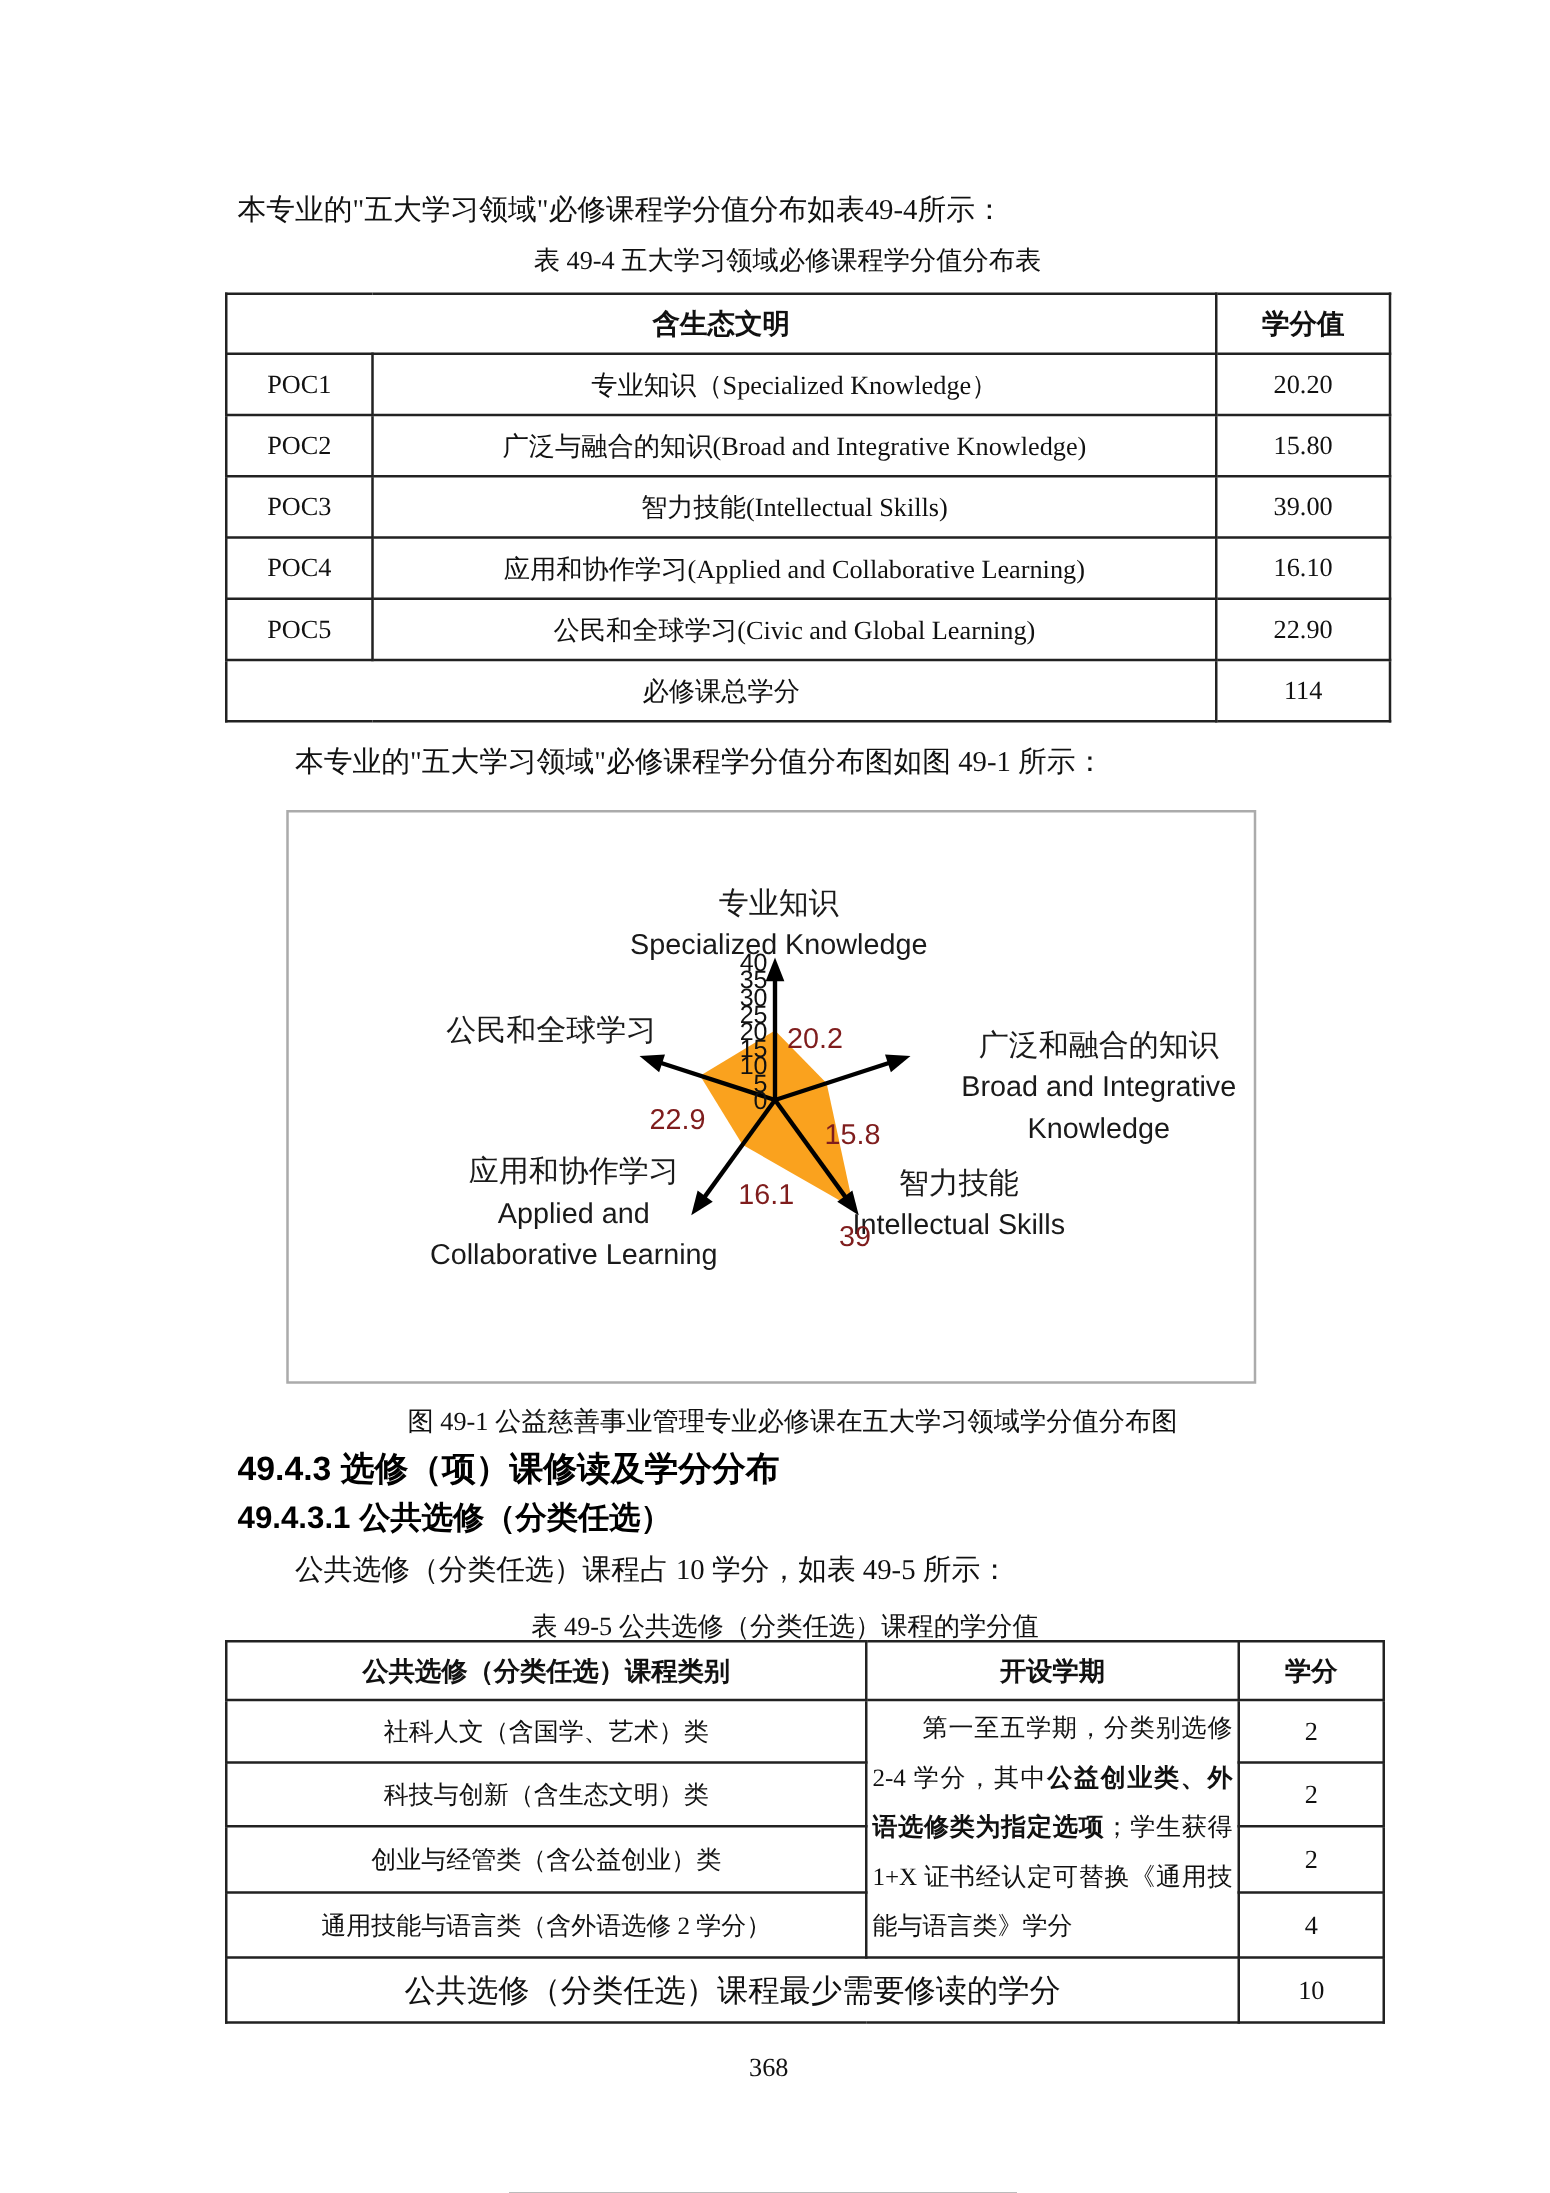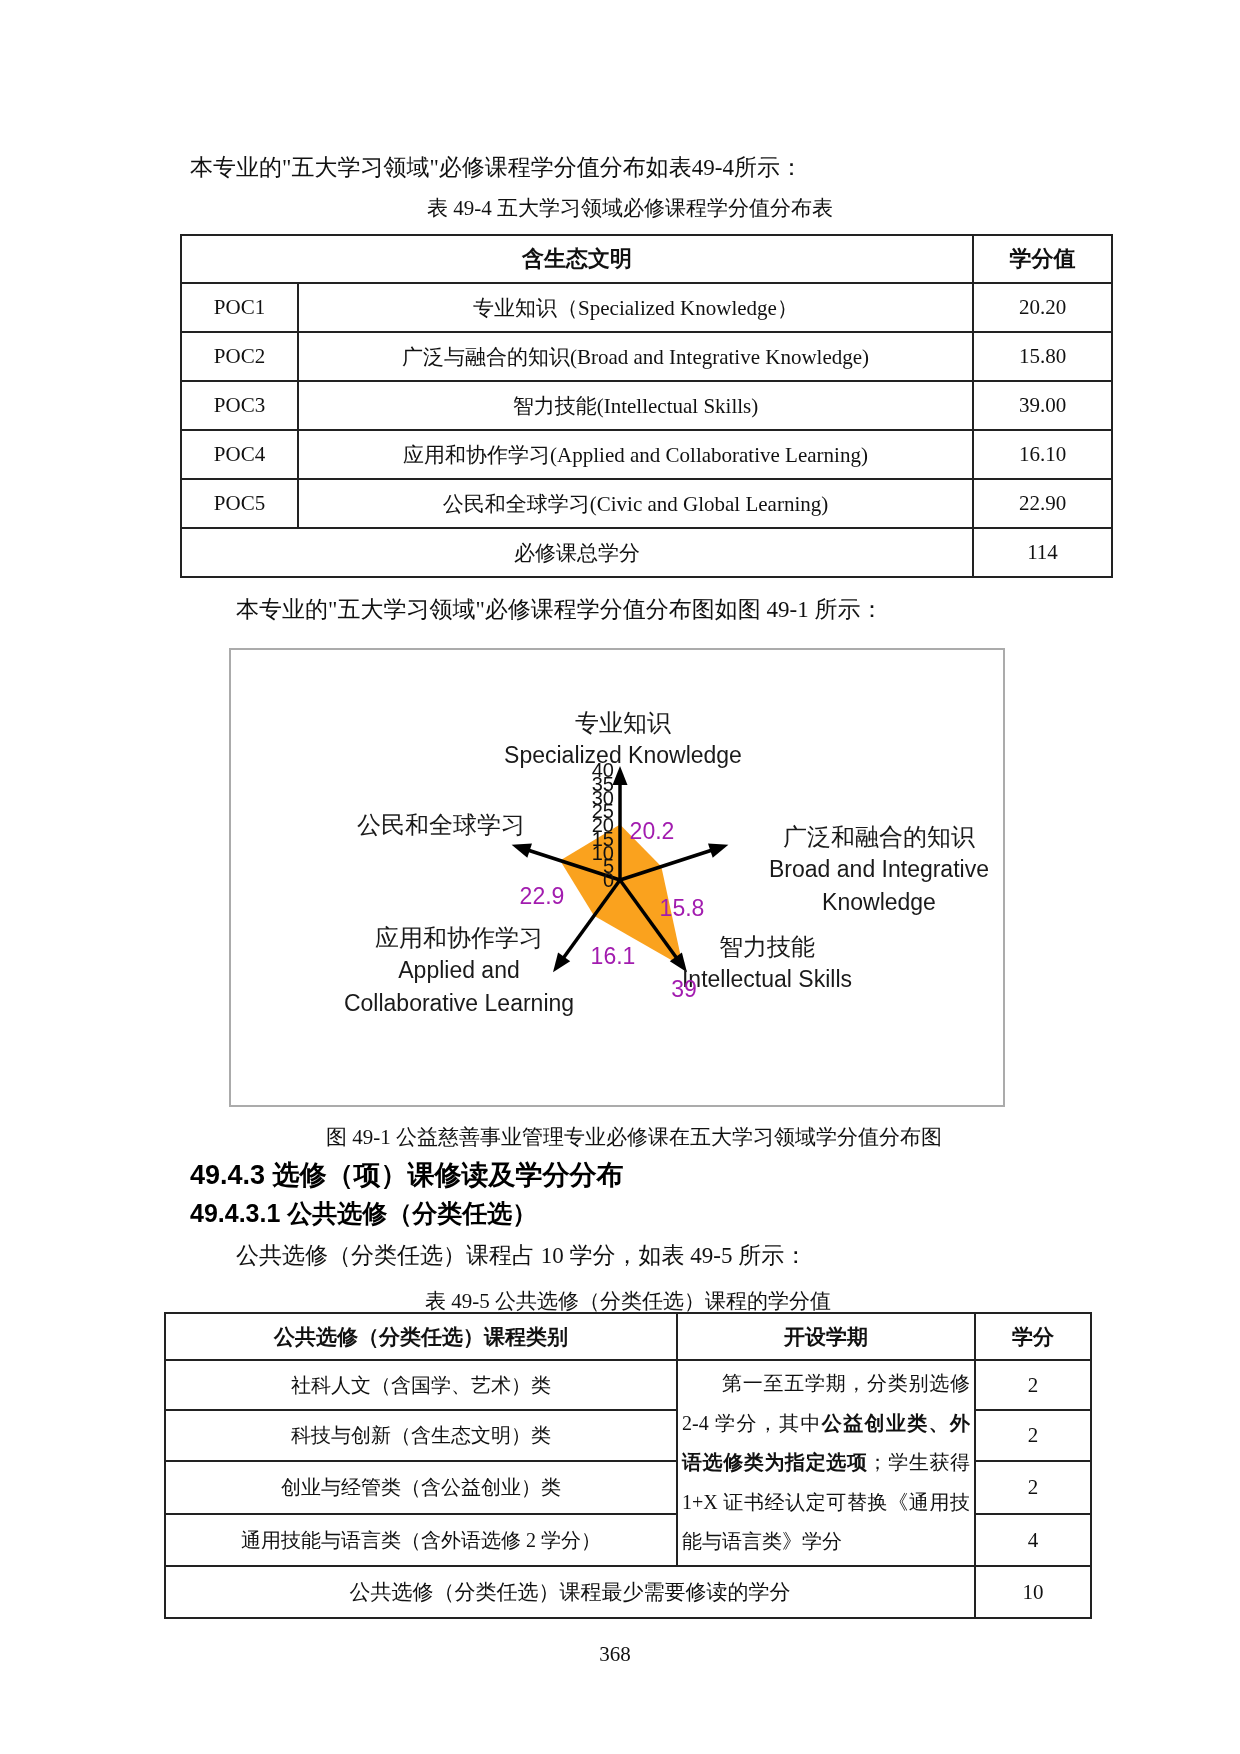--- a/index.html
+++ b/index.html
@@ -28,52 +28,52 @@
 
   
   table.doc{position:absolute;border-collapse:collapse;table-layout:fixed;}
   table.doc td{border:2px solid #222;text-align:center;vertical-align:middle;padding:0 4px;overflow:hidden;}
   .t1{left:180px;top:234px;}
   .t1 .c1{width:107px;}
   .t1 .c2{width:665px;border-radius:14px;}
   .t1 .c3{width:129px;}
   .t1 td{font-size:21px;height:47px;}
   .t1 tr.hdr td{font-family:"Liberation Sans","DejaVu Sans",sans-serif;font-weight:700;font-size:22px;height:46px;}
-  .t2{left:164px;top:1312px;border-radius:32px;}
+  .t2{left:180px;top:1312px;border-radius:32px;}
   .t2 .c1{width:502px;}
   .t2 .c2{width:288px;}
   .t2 .c3{width:106px;}
   .t2 td{font-size:20px;}
   .t2 tr.hdr td{font-family:"Liberation Sans","DejaVu Sans",sans-serif;font-weight:700;font-size:21px;height:45px;}
   .t2 .r1 td{height:48px;}
   .t2 .r2 td{height:49px;}
   .t2 .r3 td{height:51px;}
   .t2 .r4 td{height:50px;}
-  .t2 .r5 td{height:50px;font-size:21px;}
+  .t2 .r5 td{height:50px;font-size:25px;}
   .t2 td.credit{font-size:21px;}
   .term-cell{text-align:justify !important;vertical-align:middle;}
   .term-note{font-size:20px;line-height:39.5px;text-indent:2em;text-align:justify;margin:0;}
   .term-note .seg-bold{font-family:"Liberation Sans","DejaVu Sans",sans-serif;font-weight:700;}
 
   
   .chart-box{
     position:absolute;left:229px;top:648px;width:772px;height:455px;
     border:2px solid #ababab;background:#fff;
     font-family:"Liberation Sans","DejaVu Sans",sans-serif;
   }
   .chart-box svg{position:absolute;left:0;top:0;}
   .cat{position:absolute;transform:translateX(-50%);text-align:center;line-height:33px;color:#1a1a1a;}
   .cat .zh{display:block;font-size:24px;}
   .cat .en{display:block;font-size:23px;}
   .cat-top{left:392px;top:56px;width:320px;}
   .cat-right{left:648px;top:170px;width:260px;}
   .cat-left{left:210px;top:158px;width:210px;}
   .cat-bl{left:228px;top:271px;width:250px;}
   .cat-br{left:536px;top:280px;width:250px;}
-  .val{position:absolute;transform:translate(-50%,-50%);font-size:23px;color:#a21caf;white-space:nowrap;}
+  .val{position:absolute;transform:translate(-50%,-50%);font-size:23px;color:#7f1d1d;white-space:nowrap;}
   .val-0{left:421px;top:181px;}
   .val-1{left:451px;top:258px;}
   .val-2{left:453px;top:339px;}
   .val-3{left:382px;top:306px;}
   .val-4{left:311px;top:246px;}
 </style>
 </head>
 <body>
 
 <div class="page">

